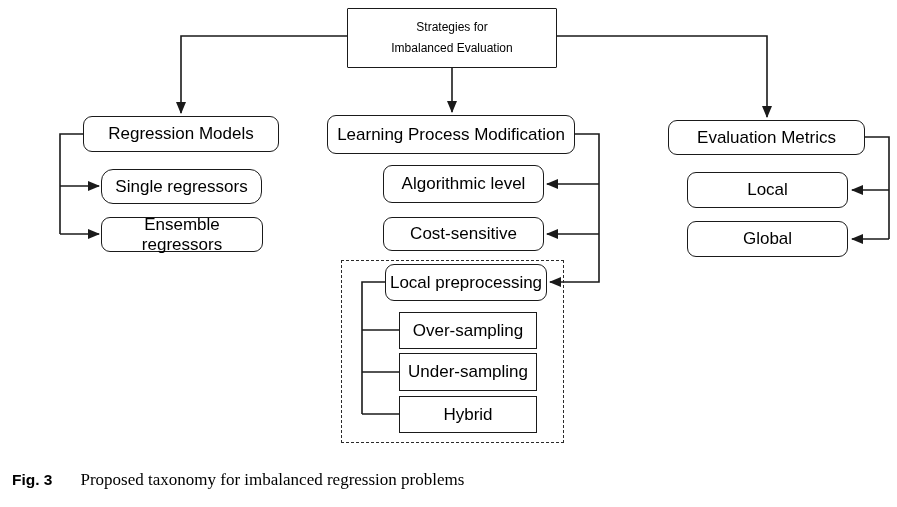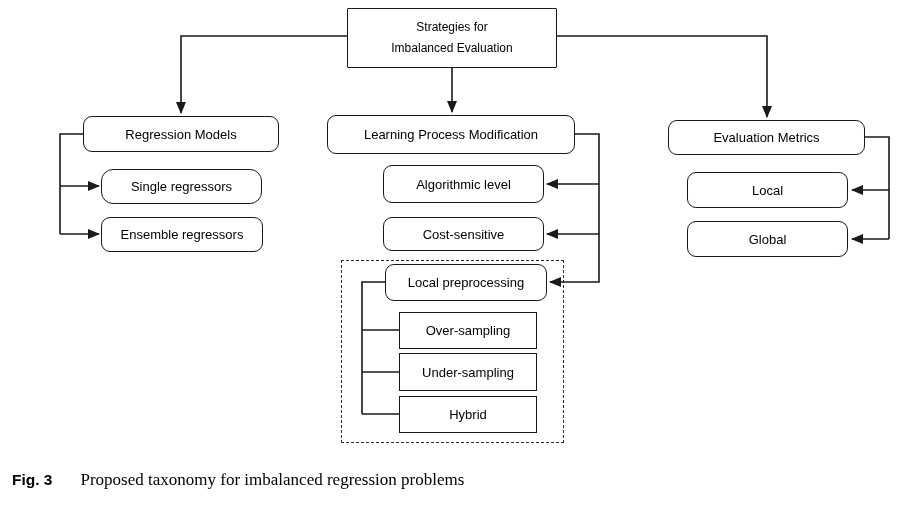--- a/index.html
+++ b/index.html
@@ -15,21 +15,21 @@
   }
   .box {
     position:absolute;
     box-sizing:border-box;
     background:#ffffff;
     border:1.6px solid #1a1a1a;
     display:flex;
     align-items:center;
     justify-content:center;
     text-align:center;
-    font-size:13px;
+    font-size:17px;
     color:#000000;
     z-index:2;
   }
   .rounded { border-radius:9px; }
   .square  { border-radius:0; }
 
   #b-root      { left:347px; top:8px;   width:210px; height:60px; font-size:12px; line-height:21px; border-radius:1px; flex-direction:column; }
   #b-regmodels { left:83px;  top:116px; width:196px; height:36px; }
   #b-single    { left:101px; top:169px; width:161px; height:35px;border-radius:12px; }
   #b-ensemble  { left:101px; top:217px; width:162px; height:35px; }

